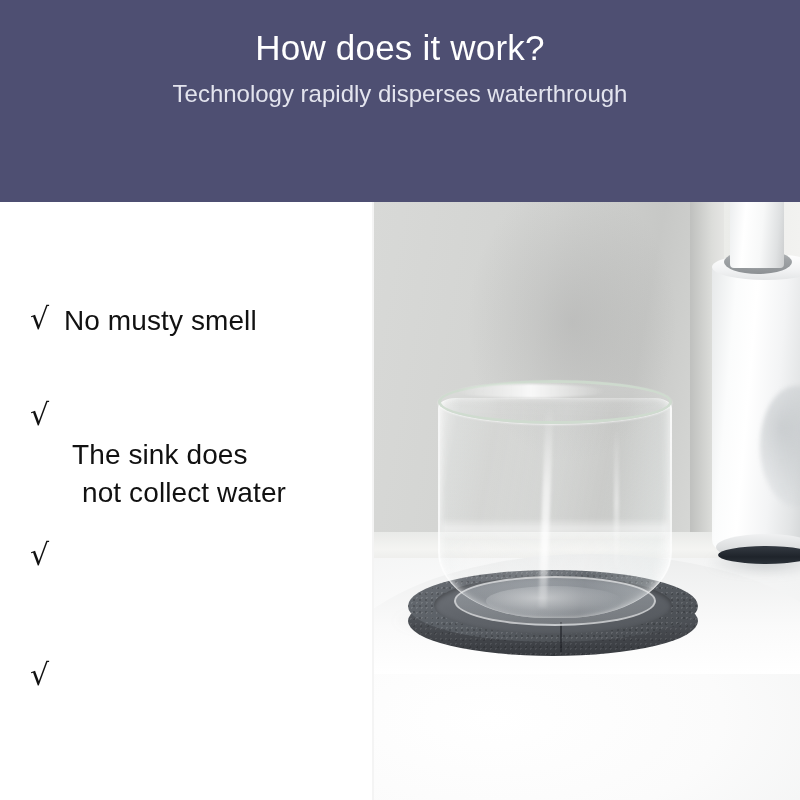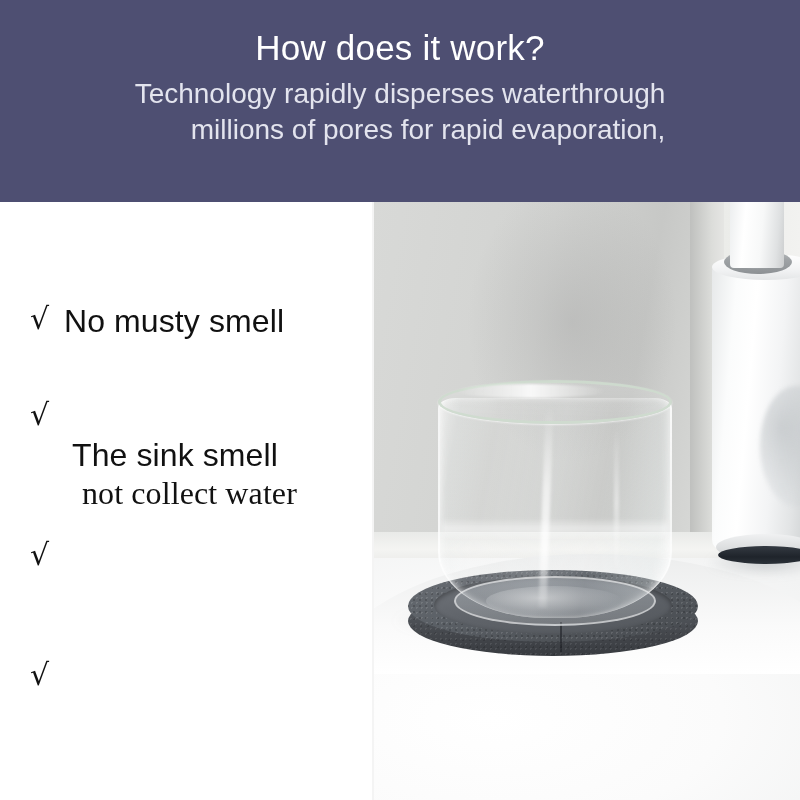--- a/index.html
+++ b/index.html
@@ -32,24 +32,24 @@
     color:#ffffff;
     font-size:35px;
     font-weight:400;
     letter-spacing:0.2px;
     line-height:44px;
     text-align:center;
   }
   .header-subtitle {
     margin-top:6px;
     color:#e3e4ee;
-    font-size:28px;
+    font-size:24px;
     font-weight:300;
     line-height:36px;
-    text-align:right;
+    text-align:left;
     max-width:620px;
   }
   .header-subtitle .sub-line { display:block; }
 
   
   .left-panel {
     position:absolute;
     left:0; top:202px;
     width:372px; height:598px;
     background:#ffffff;
@@ -76,28 +76,28 @@
     flex:0 0 auto;
     width:34px;
     color:#111111;
     font-size:30px;
     line-height:34px;
     font-family:"DejaVu Sans", sans-serif;
     text-align:left;
   }
   .feature-text {
     color:#111111;
-    font-size:32px;
+    font-size:28px;
     font-weight:400;
     line-height:38px;
     letter-spacing:0.1px;
     white-space:pre-line;
   }
   .feature-item.i1 .feature-text { padding-left:8px; }
-  .feature-item.i1 .ftl2 { padding-left:10px; display:block;font-family:Liberation Serif, serif; }
+  .feature-item.i1 .ftl2 { padding-left:10px; display:block; }
   .feature-item.i2 .feature-text,
   .feature-item.i3 .feature-text { padding-left:4px; }
 
   
   .photo {
     position:absolute;
     left:372px; top:202px;
     width:428px; height:598px;
     overflow:hidden;
     background:#d2d3d1;
@@ -374,36 +374,35 @@
 </style>
 </head>
 <body>
 
 <div id="page">
 
   <div class="header">
     <div class="header-title">How does it work?</div>
     <div class="header-subtitle">
       <span class="sub-line">Technology rapidly disperses waterthrough</span>
-      <span class="sub-line">millions of pores for rapid evaporation,</span>
     </div>
   </div>
 
   <div class="left-panel">
     <ul class="feature-list">
 
       <li class="feature-item i0">
         <span class="check-icon">√</span>
         <span class="feature-text">No musty smell</span>
       </li>
 
       <li class="feature-item i1">
         <span class="check-icon">√</span>
         <span class="feature-text">
-          <span class="ftl1">The sink smell</span>
+          <span class="ftl1">The sink does</span>
           <span class="ftl2">not collect water</span>
         </span>
       </li>
 
       <li class="feature-item i2">
         <span class="check-icon">√</span>
       </li>
 
       <li class="feature-item i3">
         <span class="check-icon">√</span>

